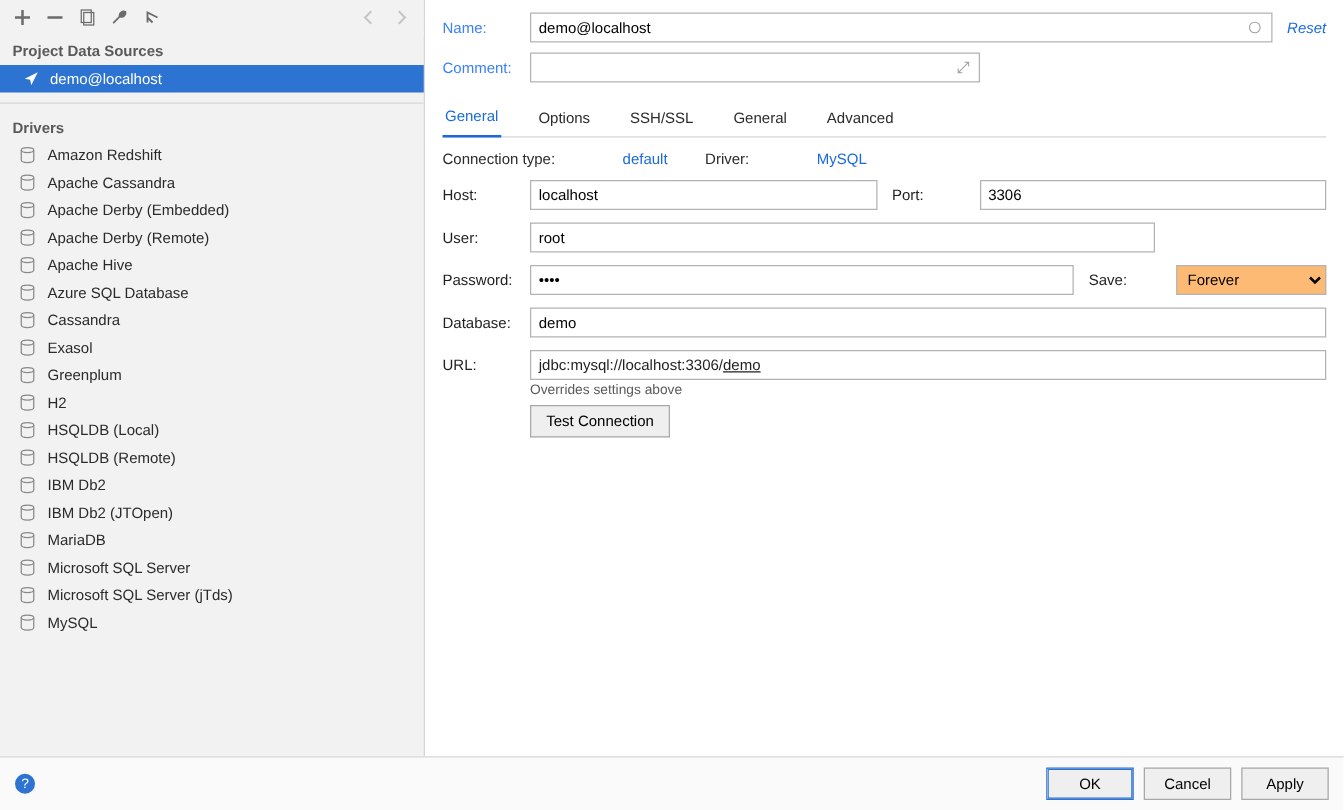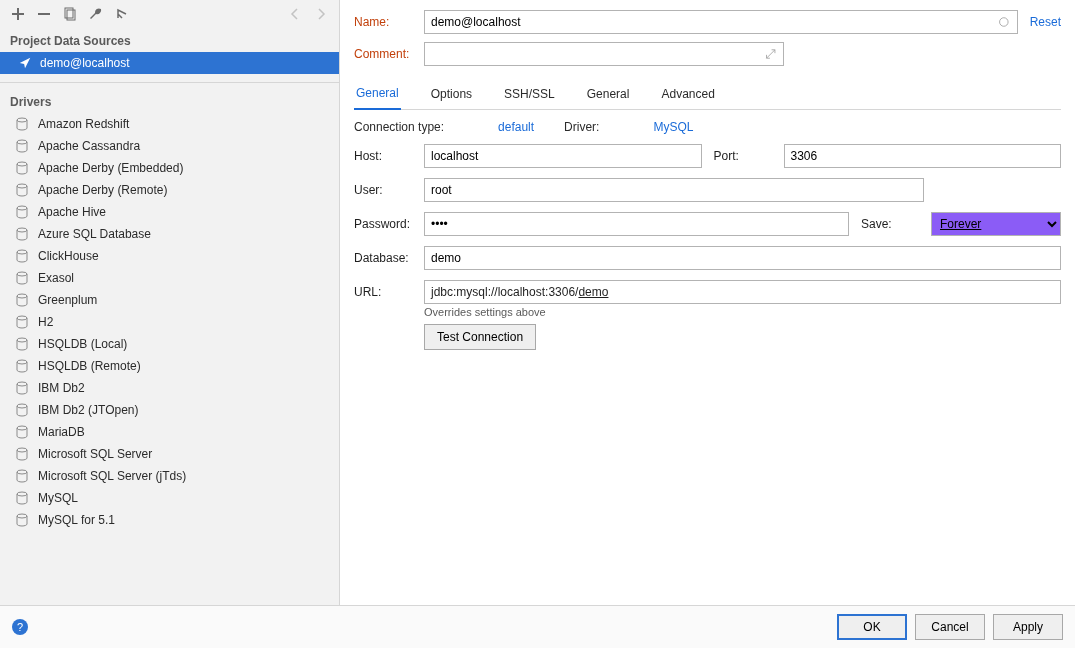--- a/index.html
+++ b/index.html
@@ -12,40 +12,40 @@
 .section-title { padding: 6px 10px 4px; color: #5a5a5a; font-weight: 600; }
 .ds-list { }
 .ds-item { display: flex; align-items: center; gap: 8px; padding: 4px 12px 4px 18px; cursor: pointer; }
 .ds-item.selected { background: #2d73d2; color: #fff; }
 .divider { height: 1px; background: #d6d6d6; margin: 8px 0 6px; }
 .drivers { overflow: auto; flex: 1; }
 .drv-item { display: flex; align-items: center; gap: 8px; padding: 3px 12px 3px 14px; cursor: pointer; color: #2b2b2b; }
 .drv-item .ico { width: 16px; height: 16px; display: inline-flex; align-items: center; justify-content: center; color: #8a8a8a; }
 .content { flex: 1; display: flex; flex-direction: column; padding: 10px 14px 0 14px; min-width: 0; }
 .row { display: flex; align-items: center; margin-bottom: 8px; }
-.row > label { width: 70px; color: #c2410c; }
+.row > label { width: 70px; color: #3b82f6; }
 .row.name > label, .row.comment > label { width: 70px; }
 .input { flex: 1; height: 24px; border: 1px solid #b3b3b3; background: #fff; padding: 2px 6px; display: flex; align-items: center; }
 .input input { border: none; outline: none; width: 100%; font-size: 12px; }
 .input .end-ico { width: 14px; height: 14px; color: #a0a0a0; }
-.reset { color: #1a6bd8; cursor: pointer; margin-left: 12px; }
+.reset { color: #1a6bd8; cursor: pointer; margin-left: 12px; font-style: italic; }
 .tabs { display: flex; gap: 28px; border-bottom: 1px solid #d6d6d6; margin: 6px 0 10px; align-items: flex-end; }
 .tab { padding: 6px 2px 8px; cursor: pointer; color: #2b2b2b; }
 .tab.active { color: #1a6bd8; border-bottom: 2px solid #1a6bd8; margin-bottom: -1px; }
 .subrow { display: flex; gap: 6px; align-items: center; margin-bottom: 10px; }
 .subrow .lbl { color: #2b2b2b; }
 .link { color: #1a6bd8; cursor: pointer; margin-left: 48px; }
 .form { }
 .frow { display: flex; align-items: center; margin-bottom: 10px; }
 .frow > label { width: 70px; }
 .frow .input { flex: 1; }
 .port-lbl { width: 40px; margin-left: 12px; }
 .port-inp { width: 110px; flex: none; }
 .save-lbl { width: 40px; margin-left: 12px; }
-.save-sel { width: 130px; height: 24px; border: 1px solid #b3b3b3; background: #8b5cf6; padding: 0 4px; text-decoration: underline; }
+.save-sel { width: 120px; height: 24px; border: 1px solid #b3b3b3; background: #fdba74; padding: 0 4px; }
 .url-note { font-size: 11px; color: #5a5a5a; margin: 2px 0 6px 70px; }
 .test-btn { margin-left: 70px; height: 26px; padding: 0 12px; border: 1px solid #a8a8a8; background: #efefef; cursor: pointer; }
 .footer { display: flex; align-items: center; padding: 8px 12px; border-top: 1px solid #d6d6d6; background: #fafafa; gap: 8px; }
 .footer .spacer { flex: 1; }
 .help { width: 16px; height: 16px; border-radius: 50%; background: #2d73d2; color: #fff; display: flex; align-items: center; justify-content: center; font-size: 11px; cursor: pointer; }
 .btn { min-width: 70px; height: 26px; border: 1px solid #a8a8a8; background: #efefef; cursor: pointer; }
 .btn.primary { border: 1px solid #2d73d2; box-shadow: inset 0 0 0 1px #2d73d2; }
 .underline { text-decoration: underline; }
 svg { width: 100%; height: 100%; }
 </style>
@@ -159,21 +159,21 @@
           </span>
           <span>Azure SQL Database</span>
         </div>
         <div class="drv-item">
           <span class="ico">
             <svg viewBox="0 0 16 16">
               <ellipse cx="8" cy="4" rx="5" ry="2" fill="none" stroke="currentColor"></ellipse>
               <path d="M3 4v8c0 1.1 2.2 2 5 2s5-.9 5-2V4" fill="none" stroke="currentColor"></path>
             </svg>
           </span>
-          <span>ClickHouse</span>
+          <span>Cassandra</span>
         </div>
         <div class="drv-item">
           <span class="ico">
             <svg viewBox="0 0 16 16">
               <ellipse cx="8" cy="4" rx="5" ry="2" fill="none" stroke="currentColor"></ellipse>
               <path d="M3 4v8c0 1.1 2.2 2 5 2s5-.9 5-2V4" fill="none" stroke="currentColor"></path>
             </svg>
           </span>
           <span>Exasol</span>
         </div>
@@ -259,29 +259,20 @@
           <span>Microsoft SQL Server (jTds)</span>
         </div>
         <div class="drv-item">
           <span class="ico">
             <svg viewBox="0 0 16 16">
               <ellipse cx="8" cy="4" rx="5" ry="2" fill="none" stroke="currentColor"></ellipse>
               <path d="M3 4v8c0 1.1 2.2 2 5 2s5-.9 5-2V4" fill="none" stroke="currentColor"></path>
             </svg>
           </span>
           <span>MySQL</span>
-        </div>
-        <div class="drv-item">
-          <span class="ico">
-            <svg viewBox="0 0 16 16">
-              <ellipse cx="8" cy="4" rx="5" ry="2" fill="none" stroke="currentColor"></ellipse>
-              <path d="M3 4v8c0 1.1 2.2 2 5 2s5-.9 5-2V4" fill="none" stroke="currentColor"></path>
-            </svg>
-          </span>
-          <span>MySQL for 5.1</span>
         </div>
       </div>
   </div>
 
   <div class="content">
     <div class="row name">
       <label>Name:</label>
       <div class="input">
         <input value="demo@localhost" style="">
         <span class="end-ico"><svg viewBox="0 0 16 16">

